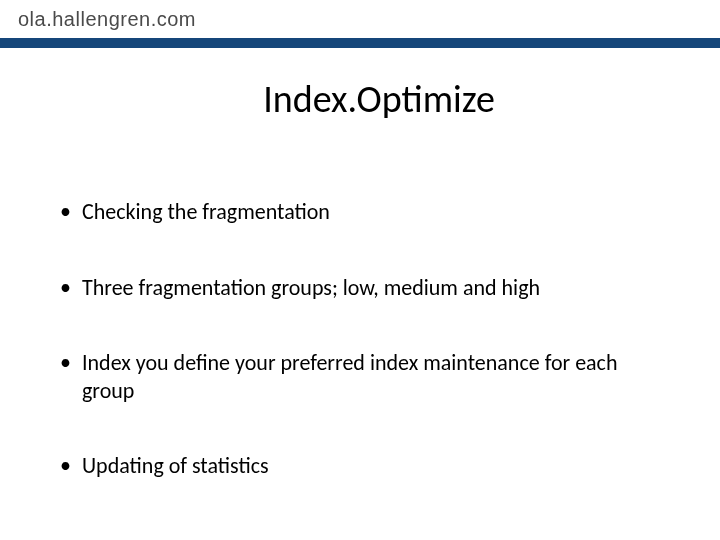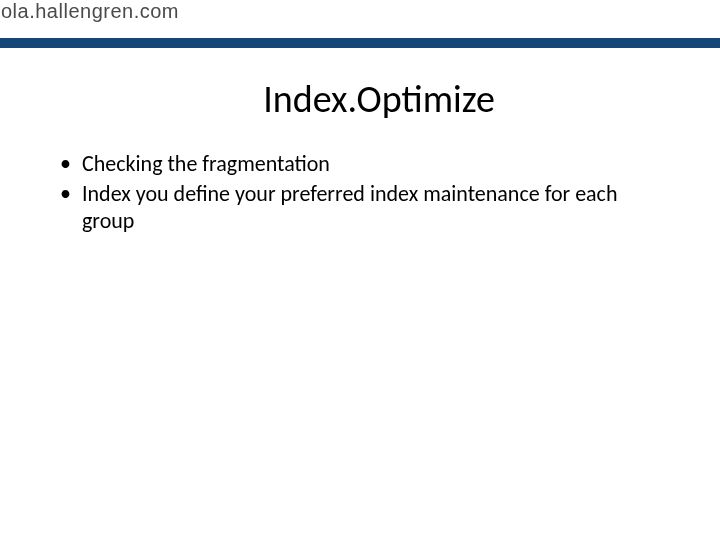--- a/index.html
+++ b/index.html
@@ -1,32 +1,34 @@
 <!DOCTYPE html>
 <html><head>
   <meta charset="utf-8">
   <style>
     * { margin: 0; padding: 0; box-sizing: border-box; }
     html, body { width: 720px; height: 540px; background: #fff; font-family: Calibri, "Segoe UI", Arial, sans-serif; color: #111; }
     .slide { width: 720px; height: 540px; position: relative; }
-    .header-bar { width: 100%; height: 48px; background: #fff; border-bottom: 10px solid #15467a; display: flex; padding-left: 1px; }
+    .header-bar { width: 100%; height: 48px; background: #fff; border-bottom: 10px solid #15467a; display: flex; align-items: center; padding-left: 18px; }
     .site { font-family: "Segoe UI", Arial, sans-serif; font-size: 20px; letter-spacing: 0.5px; color: #4a4a4a; }
     .title { text-align: center; font-size: 38px; font-weight: 400; margin-top: 28px; color: #000; padding-left: 38px; }
     .content { padding: 28px 54px 0 54px; }
     ul.bullets { list-style: none; }
-    ul.bullets li { position: relative; padding-left: 28px; font-size: 22px; line-height: 1.25; margin-bottom: 2px; color: #000; }
+    ul.bullets li { position: relative; padding-left: 28px; font-size: 22px; line-height: 1.25; margin-bottom: 2px; color: #000; margin-top: 48px; }
     ul.bullets li::before { content: "•"; position: absolute; left: 6px; top: 0; font-size: 22px; color: #000; }
   </style>
 </head>
 <body>
 
 <div class="slide">
   <div class="header-bar">
     <span class="site">ola.hallengren.com</span>
   </div>
   <h1 class="title">Index.Optimize</h1>
   <div class="content">
     <ul class="bullets">
       <li>Checking the fragmentation</li>
+      <li>Three fragmentation groups; low, medium and high</li>
       <li>Index you define your preferred index maintenance for each group</li>
+      <li>Updating of statistics</li>
     </ul>
   </div>
 </div>
 
 </body></html>

